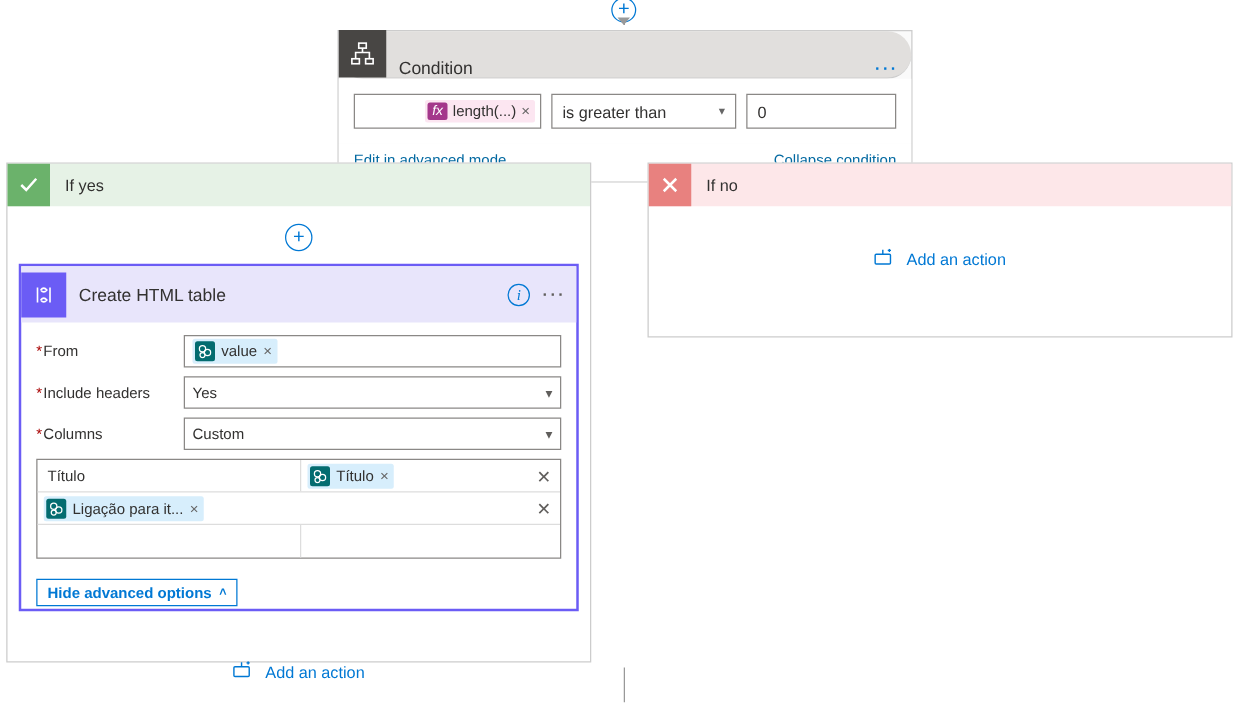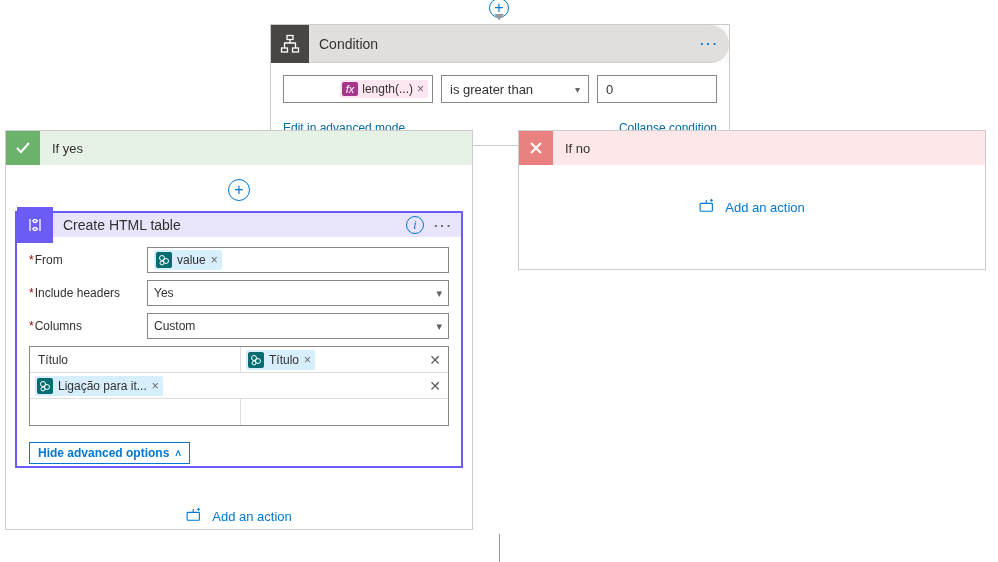--- a/index.html
+++ b/index.html
@@ -5,21 +5,21 @@
   * { box-sizing: border-box; font-family: "Segoe UI", Arial, sans-serif; }
   body { margin: 0; background: #fff; width: 998px; height: 562px; position: relative; font-size: 13px; color: #323130; }
 
   
   .top-connector { position: absolute; left: 499px; top: 0; width: 1px; height: 20px; background: #999; }
   .top-plus-circle { position: absolute; left: 489px; top: -2px; width: 20px; height: 20px; border: 1px solid #0078d4; border-radius: 50%; background: #fff; color: #0078d4; font-size: 16px; line-height: 18px; text-align: center; cursor: pointer; }
   .top-arrow { position: absolute; left: 494px; top: 14px; width: 0; height: 0; border-left: 5px solid transparent; border-right: 5px solid transparent; border-top: 6px solid #999; }
 
   
   .condition-card { position: absolute; left: 270px; top: 24px; width: 460px; border: 1px solid #ccc; background: #fafafa; }
-  .cond-header { display:flex; align-items:center; background:#e1dfdd; height:38px; padding:0 10px 0 0; border-bottom:1px solid #ccc;border-radius:19px; }
+  .cond-header { display:flex; align-items:flex-end; background:#e1dfdd; height:38px; padding:0 10px 0 0; border-bottom:1px solid #ccc;border-radius:19px; }
   .cond-header .icon-box { width:38px; height:38px; background:#484644; display:flex; align-items:center; justify-content:center; }
   .cond-header .icon-box svg { width:20px; height:20px; }
   .cond-title { margin-left:10px; font-size:14px; flex:1; }
   .cond-menu { color:#0078d4; letter-spacing:2px; cursor:pointer; font-weight:bold; }
   .cond-body { background:#fff; padding:12px; display:flex; gap:8px; align-items:center; }
   .cond-field { border:1px solid #8a8886; height:28px; display:flex; align-items:center; padding:0 4px; background:#fff; }
   .cond-lhs { width:150px;justify-content:flex-end; }
   .token-fx { display:inline-flex; align-items:center; background:#fce6f1; border-radius:2px; padding:2px 4px 2px 2px; font-size:12px; color:#323130; }
   .token-fx .fx-badge { background:#a4378b; color:#fff; font-style:italic; font-size:11px; padding:1px 4px; border-radius:2px; margin-right:4px; }
   .token-fx .tx-close { margin-left:4px; color:#666; cursor:pointer; font-size:12px; }
@@ -39,21 +39,21 @@
   .branch-icon { width:34px; height:34px; display:flex; align-items:center; justify-content:center; }
   .branch-yes .branch-icon { background:#6bb26b; }
   .branch-no  .branch-icon { background:#e8817f; }
   .branch-icon svg { width:16px; height:16px; }
   .branch-title { margin-left:12px; font-size:13px; }
 
   .add-circle { width:22px; height:22px; border:1px solid #0078d4; border-radius:50%; background:#fff; color:#0078d4; display:flex; align-items:center; justify-content:center; font-size:16px; cursor:pointer; margin:14px auto 10px auto; }
 
   
   .action-card { margin:0 9px; border:2px solid #6b5cf5; background:#fff; }
-  .ac-header { display:flex; align-items:center; height:24px; background:#e8e5fb; padding-right:8px; }
+  .ac-header { display:flex; align-items:center; height:45px; background:#e8e5fb; padding-right:8px; }
   .ac-icon-box { width:36px; height:36px; background:#6b5cf5; display:flex; align-items:center; justify-content:center; }
   .ac-icon-box svg { width:18px; height:18px; }
   .ac-title { margin-left:10px; font-size:14px; flex:1; }
   .ac-info { color:#0078d4; border:1px solid #0078d4; border-radius:50%; width:18px; height:18px; font-size:12px; text-align:center; line-height:16px; margin-right:10px; cursor:pointer; font-style:italic; font-family:Georgia,serif; }
   .ac-menu { color:#605e5c; letter-spacing:2px; cursor:pointer; font-weight:bold; }
 
   .ac-body { padding:10px 12px 8px 12px; }
   .form-row { display:flex; align-items:center; margin-bottom:7px; }
   .form-label { width:118px; font-size:12px; }
   .form-label .req { color:#a80000; margin-right:1px; }

